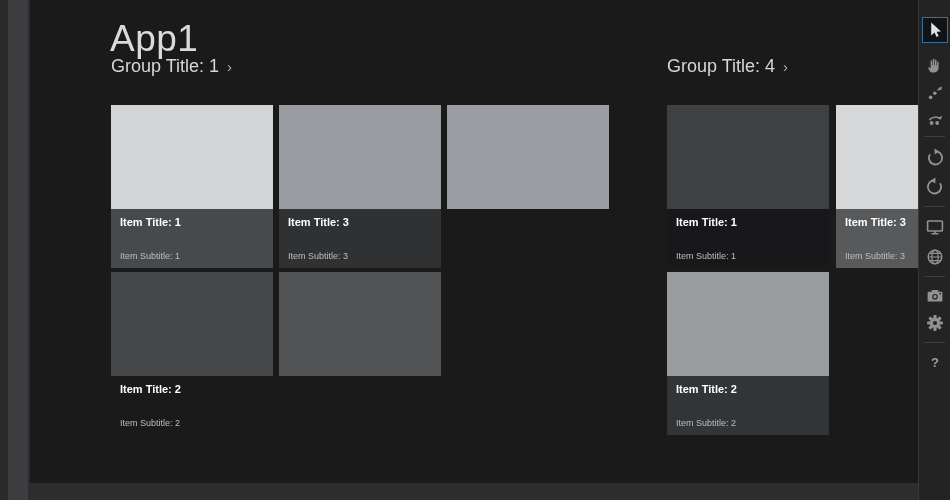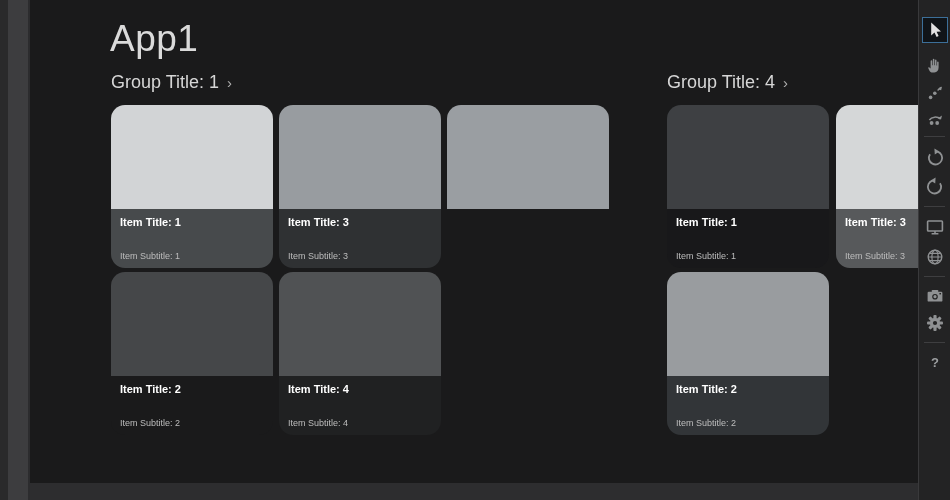--- a/index.html
+++ b/index.html
@@ -13,25 +13,25 @@
                       background:#3d3d3f; border-right:2px solid #2c2c2e; }
   .bezel-bottom { position:absolute; left:30px; top:483px; width:888px; height:17px; background:#2d2d2f; }
 
   
   #app-screen { position:absolute; left:30px; top:0; width:888px; height:483px;
                 background:#1a1a1b; overflow:hidden; }
   #app-title { position:absolute; left:80px; top:18px; font-size:37px; font-weight:300;
                color:#dadada; letter-spacing:.5px; }
 
   .group { position:absolute; top:0; height:483px; }
-  .group-header { position:absolute; top:72px; font-size:18px; font-weight:300; color:#d6d6d6;
+  .group-header { position:absolute; top:56px; font-size:18px; font-weight:300; color:#d6d6d6;
                   white-space:nowrap; cursor:pointer; }
   .group-header .chev { font-size:15px; color:#aeaeae; margin-left:8px; }
 
-  .tile { position:absolute; width:162px; height:163px; overflow:hidden; cursor:pointer;border-radius:14px; }
+  .tile { position:absolute; width:162px; height:163px; overflow:hidden; cursor:pointer; }
   .tile-image { position:absolute; left:0; top:0; width:100%; height:104px; }
   .tile-caption { position:absolute; left:0; top:104px; width:100%; height:59px; padding:7px 9px; }
   .tile-title { font-size:11px; font-weight:bold; color:#ffffff; white-space:nowrap; }
   .tile-subtitle { position:absolute; left:9px; bottom:7px; font-size:9px; color:#bdbdbd; white-space:nowrap; }
 
   
   #toolbar { position:absolute; left:918px; top:0; width:32px; height:500px;
              background:#232324; border-left:1px solid #39393b; }
   .tb-cell { position:absolute; left:3px; width:26px; height:26px;
              display:flex; align-items:center; justify-content:center; cursor:pointer; }
@@ -73,24 +73,20 @@
   </div>
           <div class="tile" style="left: 249px; top: 105px;">
     <div class="tile-image" style="background: rgb(152, 156, 160);"></div>
     <div class="tile-caption" style="background: rgb(47, 49, 51);">
       <div class="tile-title">Item Title: 3</div>
       <div class="tile-subtitle">Item Subtitle: 3</div>
     </div>
   </div>
           <div class="tile" style="left: 249px; top: 272px;">
     <div class="tile-image" style="background: rgb(80, 82, 84);"></div>
-    <div class="tile-caption" style="background: rgb(32, 33, 34);">
-      <div class="tile-title">Item Title: 4</div>
-      <div class="tile-subtitle">Item Subtitle: 4</div>
-    </div>
   </div>
           <div class="tile" style="left: 417px; top: 105px;">
     <div class="tile-image" style="background: rgb(154, 158, 162);"></div>
   </div>
         </div>
         <div class="group" style="left: 0px;">
     <div class="group-header" style="left: 637px;">
       <span class="group-title">Group Title: 4</span><span class="chev">›</span>
     </div>
   <div class="tile" style="left: 637px; top: 105px;">

